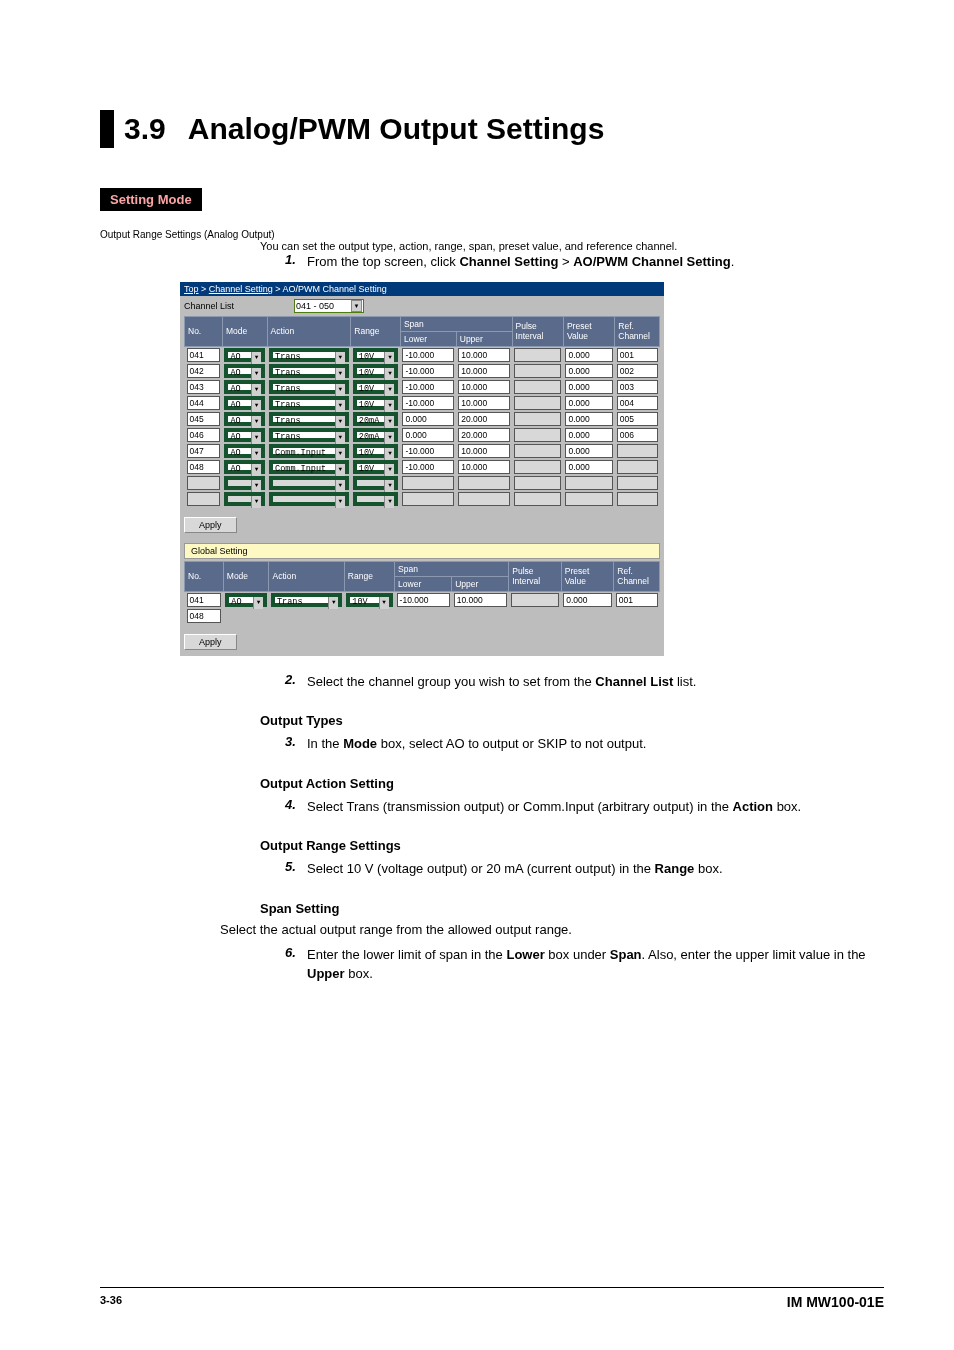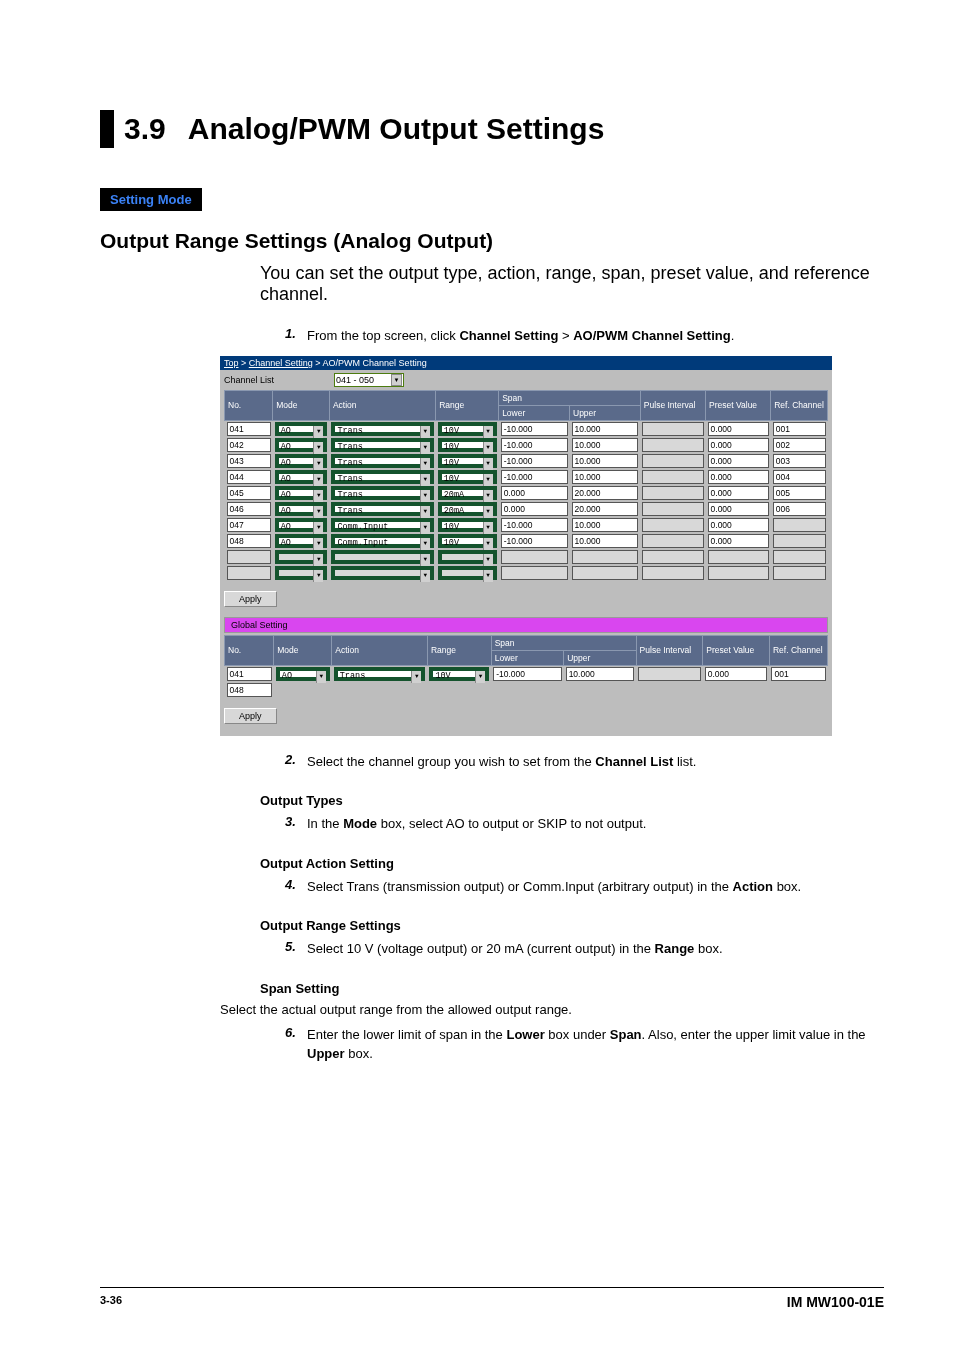--- a/index.html
+++ b/index.html
@@ -24,43 +24,42 @@
     font-size: 30px;
     font-weight: bold;
     display: flex;
     align-items: center;
     margin-bottom: 40px;
   }
   .chapter-num { margin-right: 22px; }
   .setting-mode {
     display: inline-block;
     background: #000;
-    color: #3b82f6;
+    color: #fca5a5;
     font-weight: bold;
     padding: 4px 10px;
     font-size: 13px;
     margin-bottom: 18px;
   }
-  .h2 { font-size: 21px; font-weight: bold; margin-bottom: 10px; }
-  .intro { font-size: 18px; margin-left: 160px; margin-bottom: 21px; }
+  .h2 { font-size: 10px; font-weight: normal; margin-bottom: 0; }
+  .intro { font-size: 11px; margin-left: 160px; margin-bottom: 0; }
   .step { display: flex; margin-left: 185px; font-size: 13px; margin-bottom: 10px; }
   .step-num { font-style: italic; font-weight: bold; width: 22px; flex-shrink: 0; }
   .step-text { flex: 1; line-height: 1.5; }
   .sub-h { font-size: 13px; font-weight: bold; margin-left: 160px; margin-top: 22px; margin-bottom: 6px; }
   .span-p { font-size: 13px; margin-left: 100px; margin-bottom: 8px; }
 
   .screenshot {
-    margin-left: 120px;
-    width: 612px;
+    margin-left: 80px;
+    width: 484px;
     background: #bdbdbd;
     font-family: "MS Sans Serif", Tahoma, sans-serif;
     font-size: 9px;
     color: #000;
     margin-bottom: 16px;
-    padding-bottom: 6px;
   }
   .breadcrumb {
     background: #003a7a;
     color: #fff;
     font-size: 9px;
     padding: 2px 4px;
   }
   .breadcrumb a { color: #fff; text-decoration: underline; }
   .ch-list-bar {
     display: flex;
@@ -144,21 +143,21 @@
     display: inline-block;
     background: #d8d8d8;
     border: 1px solid #888;
     border-top-color: #fff;
     border-left-color: #fff;
     font-size: 9px;
     padding: 2px 14px;
     margin: 10px 0 6px 4px;
   }
   .global-bar {
-    background: #d946ef;
+    background: #fef9c3;
     border: 1px solid #999;
     font-size: 9px;
     padding: 2px 6px;
     margin: 4px 4px 2px 4px;
   }
   .col-no { width: 34px; }
   .col-mode { width: 40px; }
   .col-action { width: 66px; }
   .col-range { width: 44px; }
   .col-span { width: 50px; }

